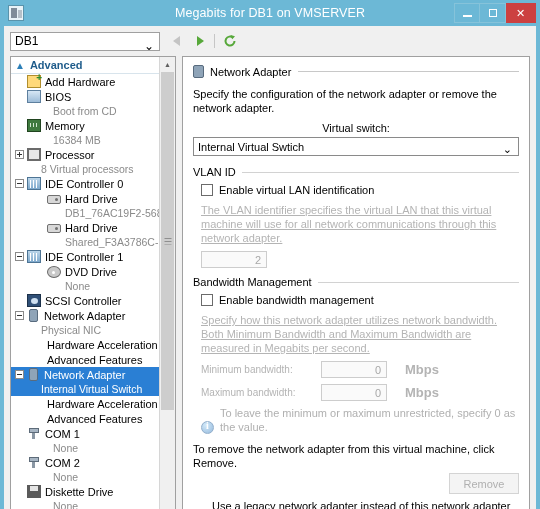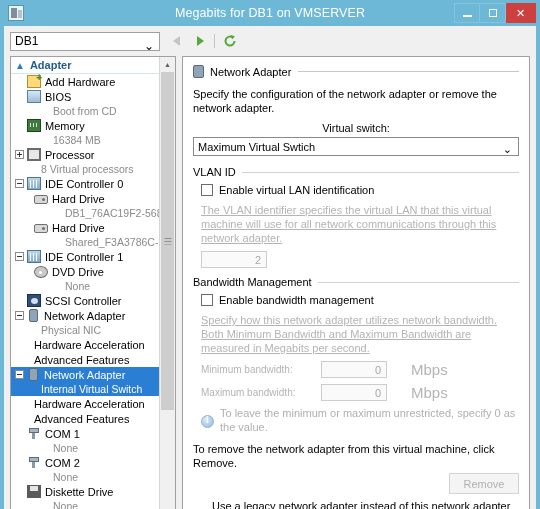--- a/index.html
+++ b/index.html
@@ -280,21 +280,21 @@
   .ico-scsi { background: #2f4f76; border: 1px solid #1c314a; box-sizing: border-box; }
   .ico-scsi::after { content:""; position:absolute; left:3px; top:3px; width:7px; height:6px; background:#cfe0f0; border-radius:50%; }
   .ico-nic { width: 9px; flex: 0 0 9px; background: #8fa4b8; border: 1px solid #586b7e; box-sizing: border-box; border-radius: 2px; margin-left: 2px; margin-right: 6px; }
   .ico-com { background: transparent; }
   .ico-com::before { content:""; position:absolute; left:2px; top:1px; width:10px; height:5px; background:#a8b6c4; border:1px solid #5d6b79; box-sizing:border-box; }
   .ico-com::after { content:""; position:absolute; left:5px; top:6px; width:3px; height:6px; background:#8a97a4; }
   .ico-disk { background: #5a5a5a; box-sizing: border-box; }
   .ico-disk::after { content:""; position:absolute; left:3px; top:1px; width:8px; height:5px; background:#e4e4e4; }
 
   .indent1 { padding-left: 16px; }
-  .indent2 { padding-left: 23px; }
+  .indent2 { padding-left: 36px; }
 
   
   .panel {
     flex: 1 1 auto;
     margin-left: 6px;
     background: #ffffff;
     border: 1px solid #a0a0a0;
     box-sizing: border-box;
     padding: 8px 10px 6px 10px;
     overflow: hidden;
@@ -384,25 +384,25 @@
   .bw-row {
     display: flex; align-items: center;
     margin-bottom: 6px;
   }
   .bw-row .bw-lab {
     width: 120px;
     flex: 0 0 120px;
     font-size: 10px;
     color: #b4b4b4;
   }
-  .bw-row .unit { margin-left: 24px; font-size: 15px; color: #b4b4b4; }
+  .bw-row .unit { margin-left: 18px; font-size: 13px; color: #b4b4b4; font-weight: bold; }
 
   .note-row {
     display: flex;
-    align-items: center;
+    align-items: flex-end;
     margin-top: 6px;
   }
   .note-icon {
     width: 13px; height: 13px;
     flex: 0 0 13px;
     margin-right: 6px;
     margin-top: 1px;
   }
   .icon-info {
     border-radius: 50%;
@@ -481,21 +481,21 @@
         </div>
       </div>
     </div>
 
     <div class="split">
 
       <div class="tree-wrap">
         <div class="tree" id="tree-body">
             <div class="group-head">
               <span class="chev">▲</span>
-              <span>Adapter</span>
+              <span>Advanced</span>
             </div>
             <div class="node indent1">
               <span class="ico ico-add"></span>
               <span>Add Hardware</span>
             </div>
             <div class="node indent1">
               <span class="ico ico-bios"></span>
               <span>BIOS</span>
             </div>
             <div class="subtext" style="padding-left: 42px;">Boot from CD</div>
@@ -593,21 +593,21 @@
         <div class="panel-head">
           <span class="ph-icon"></span>
           <span class="ph-title">Network Adapter</span>
           <span class="ph-rule"></span>
         </div>
 
         <div class="para">Specify the configuration of the network adapter or remove the network adapter.</div>
 
         <div class="label">Virtual switch:</div>
         <div class="select-box">
-          <span>Maximum Virtual Swtich</span>
+          <span>Internal Virtual Swtich</span>
           <span class="caret">⌄</span>
         </div>
 
         <div>
           <div class="grp-line">
             <span>VLAN ID</span>
             <span class="hr"></span>
           </div>
           <div class="grp-body">
             <div class="chk-row">

